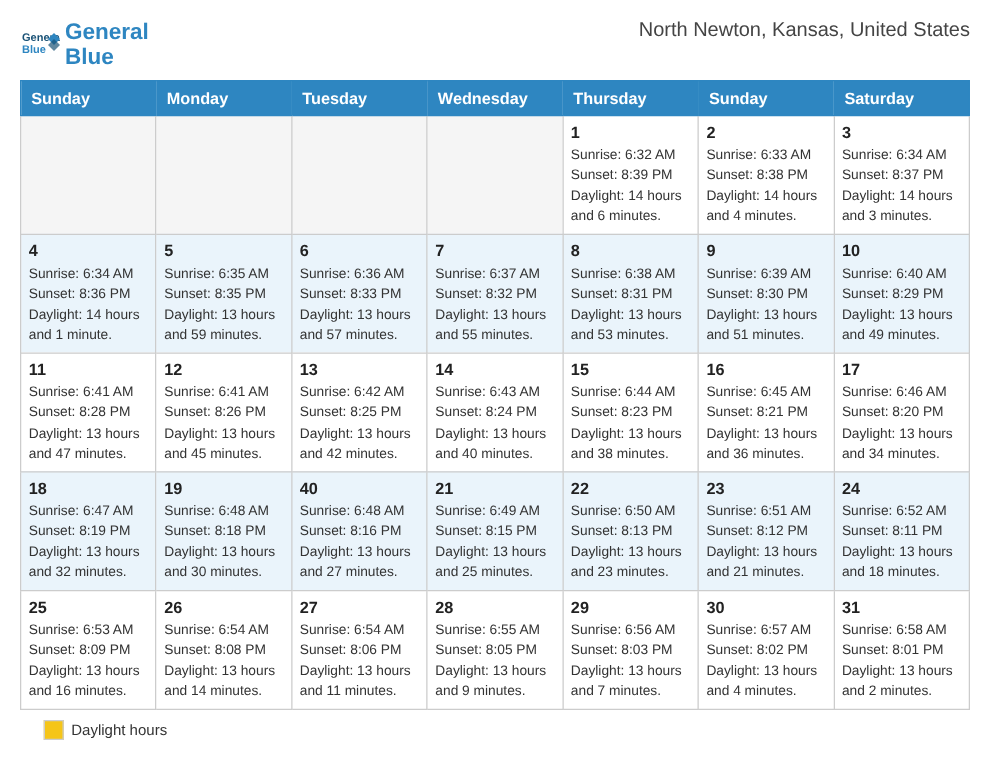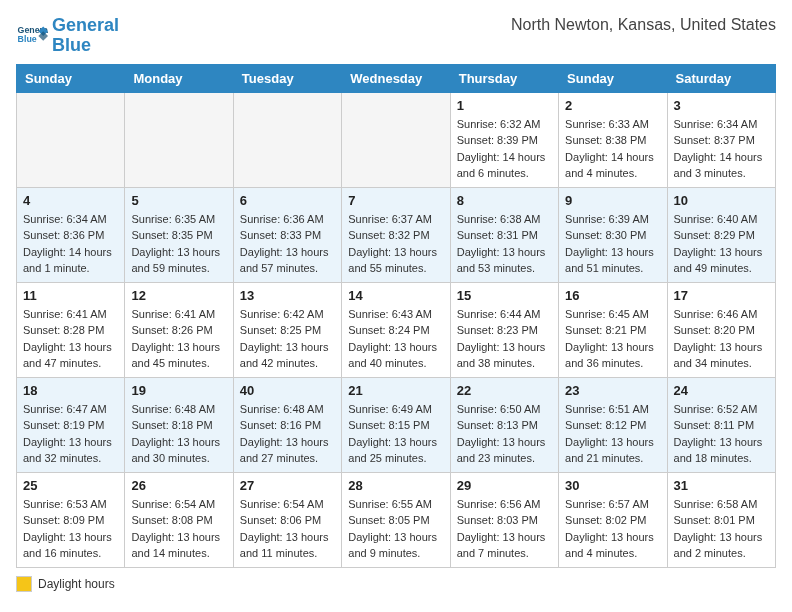--- a/index.html
+++ b/index.html
@@ -92,20 +92,21 @@
       line-height: 1.5;
       color: #333;
     }
     .legend {
       display: flex;
       align-items: center;
       gap: 6px;
       margin-top: 8px;
       font-size: 12px;
       color: #333;
+      margin-left: 19px;
     }
     .legend-box {
       width: 16px;
       height: 16px;
       background: #f5c518;
       border: 1px solid #ccc;
     }
   </style>
 </head>
 <body>

